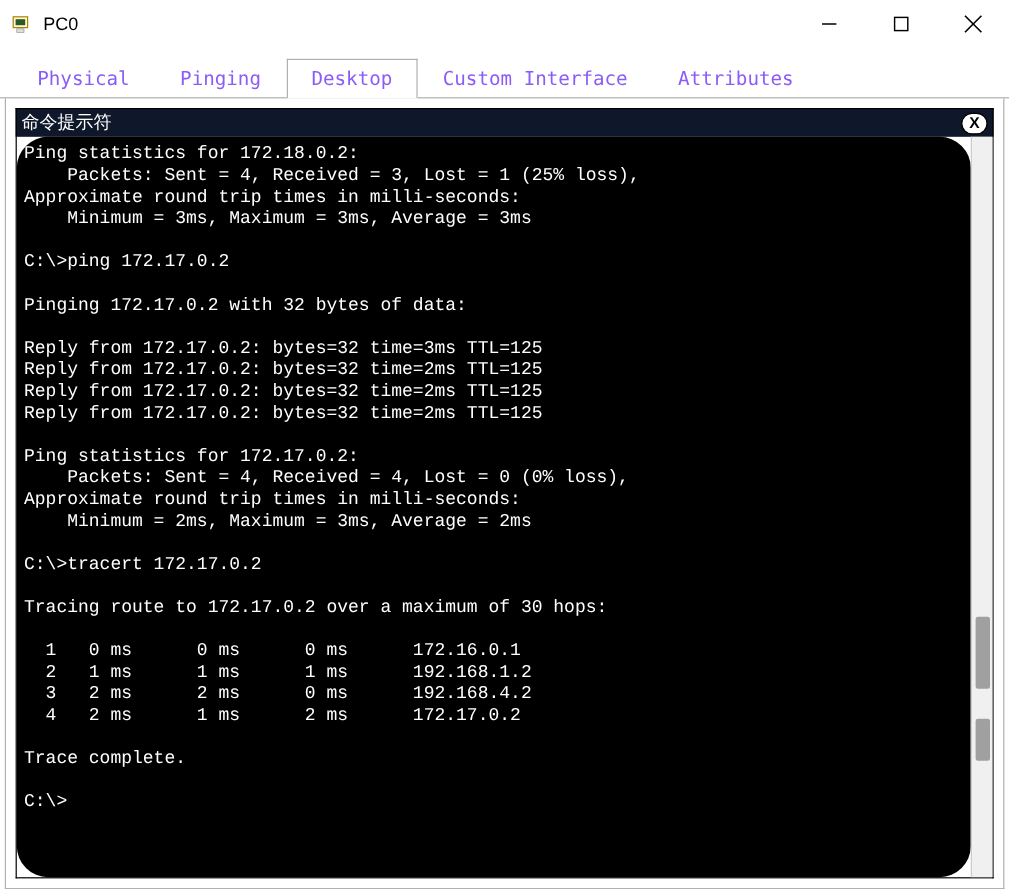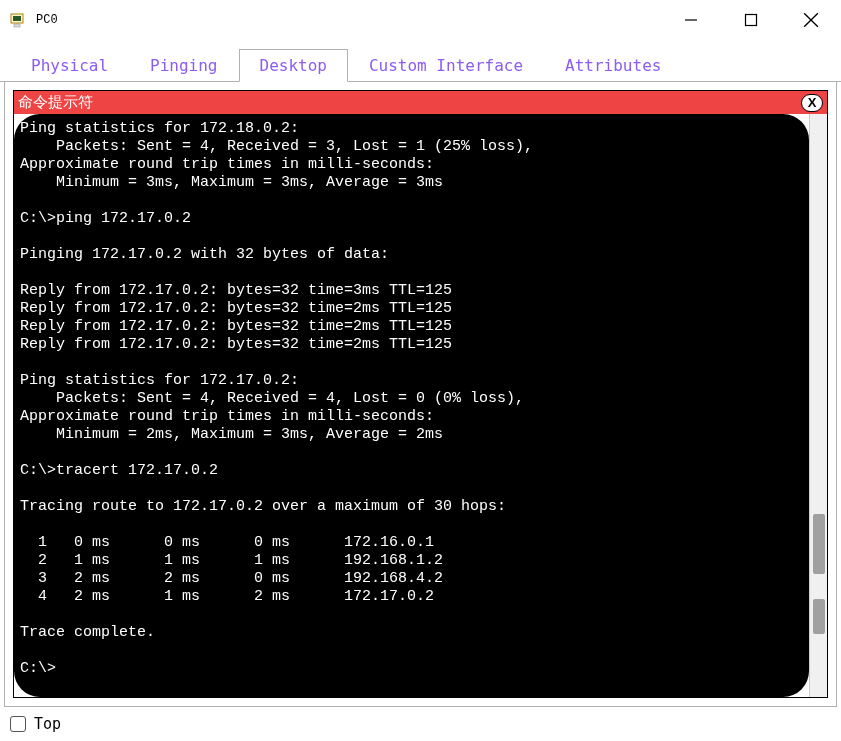--- a/index.html
+++ b/index.html
@@ -25,23 +25,22 @@
       background: #ffffff;
     }
     .app-icon {
       width: 20px;
       height: 20px;
       margin-right: 8px;
     }
     .app-icon svg { width: 100%; height: 100%; }
     .title-text {
       flex: 0 0 auto;
-      font-size: 12px;
+      font-size: 15px;
       color: #000;
-      font-family: Liberation Mono, monospace;
     }
     .title-spacer { flex: 1; }
     .win-controls {
       display: flex;
       height: 100%;
     }
     .win-btn {
       width: 60px;
       height: 100%;
       display: flex;
@@ -76,21 +75,21 @@
     .content {
       flex: 1;
       padding: 8px;
       display: flex;
       flex-direction: column;
       border: 1px solid #b0b0b0;
       border-top: none;
       margin: 0 4px;
     }
     .console-titlebar {
-      background: #ef4444;
+      background: #0f172a;
       color: #ffffff;
       display: flex;
       align-items: center;
       padding: 2px 4px;
       font-family: "Microsoft YaHei", "SimSun", sans-serif;
       font-size: 15px;
       border: 1px solid #000;
       border-bottom: none;
     }
     .console-title-text { flex: 1; }
@@ -243,18 +242,14 @@
 Trace complete.
 
 C:\&gt;</div>
       <div class="scrollbar-track">
         <div class="scrollbar-thumb thumb1"></div>
         <div class="scrollbar-thumb thumb2"></div>
       </div>
     </div>
   </div>
 
-  <div class="footer">
-    <span class="checkbox"></span>
-    <span class="footer-label">Top</span>
-  </div>
 
 </div>
 
 </body></html>

